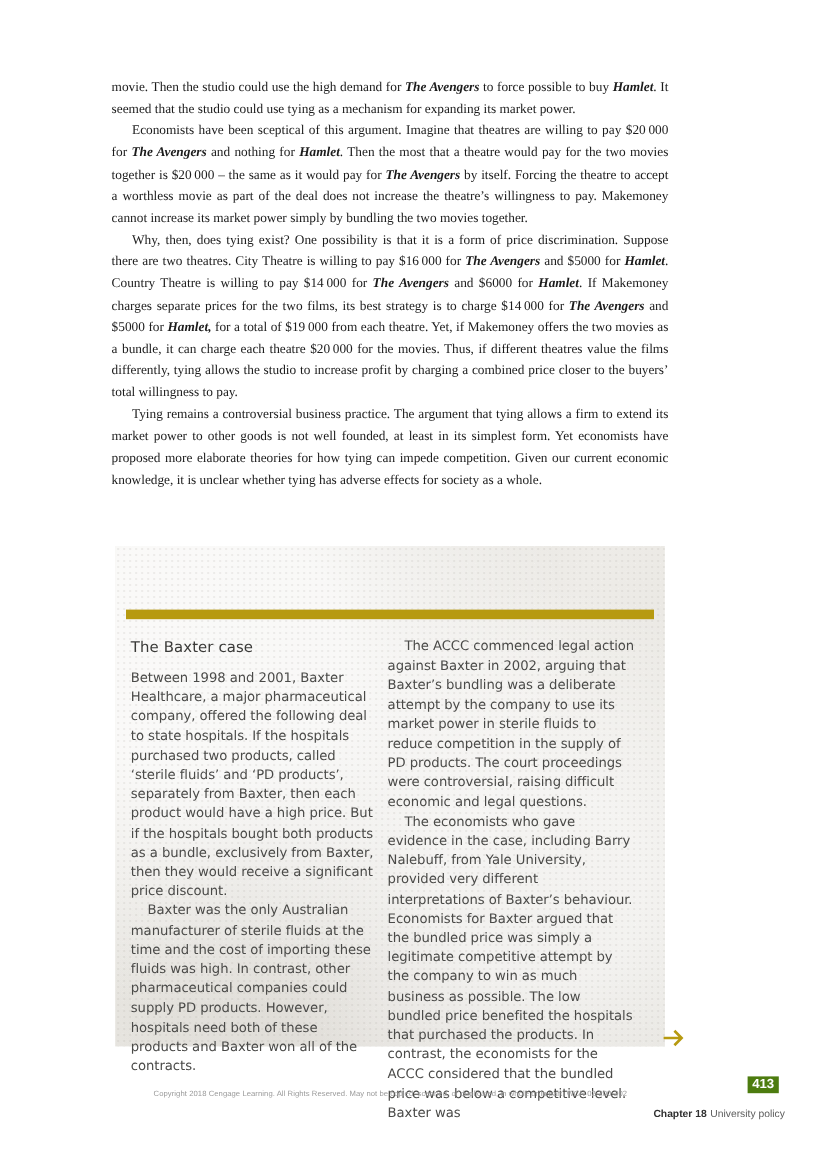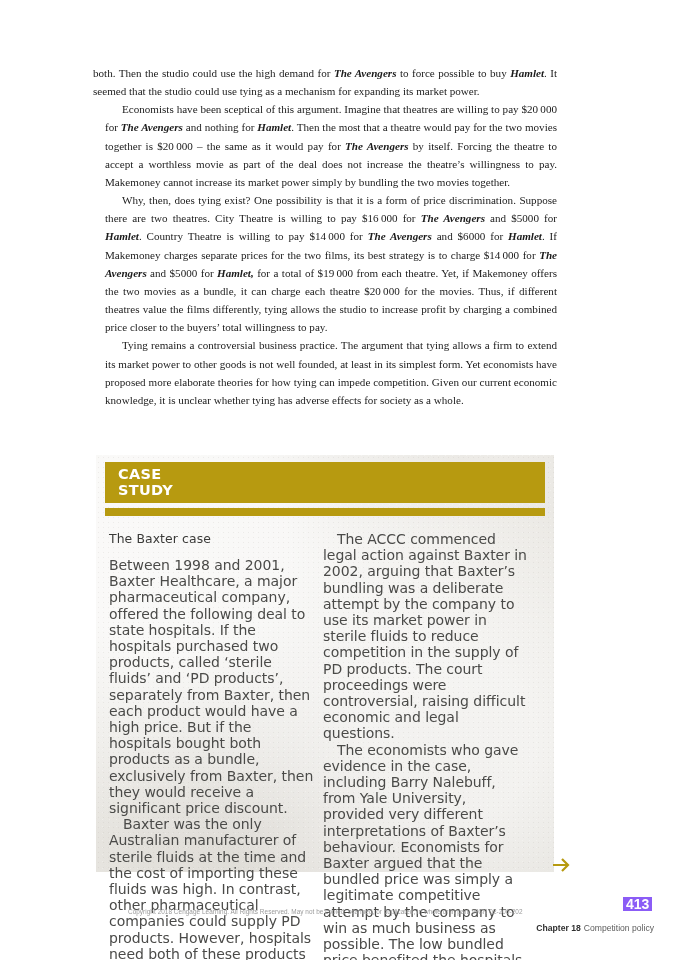--- a/index.html
+++ b/index.html
@@ -33,21 +33,20 @@
     font-family: "Liberation Serif", serif;
     font-size: 11.1px;
     line-height: 18.15px;
     text-align: justify;
     text-justify: inter-word;
     color: #1b1b1b;
     hyphens: none;
   }
   .body-col p.indent {
     text-indent: 17px;
-    margin-left: 12px;
   }
   .body-col p + p {
     margin-top: 0;
   }
   i, em { font-style: italic; font-weight: bold; }
 
   
   .case-study {
     position: absolute;
     left: 96px;
@@ -120,21 +119,21 @@
     font-family: "DejaVu Sans", sans-serif;
     font-size: 12.4px;
     font-weight: normal;
     color: #3a3a38;
     letter-spacing: 0.1px;
   }
 
   .cs-col p {
     margin: 0;
     font-family: "DejaVu Sans", sans-serif;
-    font-size: 14px;
+    font-size: 11px;
     line-height: 16.2px;
     color: #4a4a48;
     text-align: left;
     letter-spacing: -0.05px;
   }
   .cs-col p.indent { text-indent: 14px; }
 
   .cs-arrow {
     position: absolute;
     right: -22px;
@@ -154,24 +153,24 @@
     letter-spacing: 0.05px;
     white-space: nowrap;
   }
 
   .page-badge {
     position: absolute;
     left: 623px;
     top: 897px;
     min-width: 26px;
     height: 14px;
-    background: #8b5cf6;
+    background: #4d7c0f;
     color: #ffffff;
     font-family: "Liberation Sans", sans-serif;
-    font-size: 14px;
+    font-size: 11px;
     font-weight: bold;
     display: flex;
     align-items: center;
     justify-content: center;
     padding: 0 3px;
     box-sizing: border-box;
   }
 
   .chapter-line {
     position: absolute;
@@ -190,34 +189,28 @@
     color: #5c5c5c;
     margin-left: 3px;
   }
 </style>
 </head>
 <body>
 
 <div class="page">
 
   <div class="body-col" id="body-col">
-      <p><span>both. Then the studio could use the high demand for </span><i>The Avengers</i><span> to force possible to buy </span><i>Hamlet</i><span>. It seemed that the studio could use tying as a mechanism for expanding its market power.</span></p>
+      <p><span>movie. Then the studio could use the high demand for </span><i>The Avengers</i><span> to force possible to buy </span><i>Hamlet</i><span>. It seemed that the studio could use tying as a mechanism for expanding its market power.</span></p>
       <p class="indent"><span>Economists have been sceptical of this argument. Imagine that theatres are willing to pay $20 000 for </span><i>The Avengers</i><span> and nothing for </span><i>Hamlet</i><span>. Then the most that a theatre would pay for the two movies together is $20 000 – the same as it would pay for </span><i>The Avengers</i><span> by itself. Forcing the theatre to accept a worthless movie as part of the deal does not increase the theatre’s willingness to pay. Makemoney cannot increase its market power simply by bundling the two movies together.</span></p>
       <p class="indent"><span>Why, then, does tying exist? One possibility is that it is a form of price discrimination. Suppose there are two theatres. City Theatre is willing to pay $16 000 for </span><i>The Avengers</i><span> and $5000 for </span><i>Hamlet</i><span>. Country Theatre is willing to pay $14 000 for </span><i>The Avengers</i><span> and $6000 for </span><i>Hamlet</i><span>. If Makemoney charges separate prices for the two films, its best strategy is to charge $14 000 for </span><i>The Avengers</i><span> and $5000 for </span><i>Hamlet,</i><span> for a total of $19 000 from each theatre. Yet, if Makemoney offers the two movies as a bundle, it can charge each theatre $20 000 for the movies. Thus, if different theatres value the films differently, tying allows the studio to increase profit by charging a combined price closer to the buyers’ total willingness to pay.</span></p>
       <p class="indent"><span>Tying remains a controversial business practice. The argument that tying allows a firm to extend its market power to other goods is not well founded, at least in its simplest form. Yet economists have proposed more elaborate theories for how tying can impede competition. Given our current economic knowledge, it is unclear whether tying has adverse effects for society as a whole.</span></p>
     </div>
 
   <div class="case-study">
 
-    <div class="cs-banner">
-      <div class="cs-banner-title">
-        <span>CASE</span>
-        <span>STUDY</span>
-      </div>
-    </div>
 
     <div class="cs-rule"></div>
 
     <div class="cs-columns">
       <div class="cs-col">
         <h3 class="cs-heading">The Baxter case</h3>
         <div id="cs-left">
             <p>Between 1998 and 2001, Baxter Healthcare, a major pharmaceutical company, offered the following deal to state hospitals. If the hospitals purchased two products, called ‘sterile fluids’ and ‘PD products’, separately from Baxter, then each product would have a high price. But if the hospitals bought both products as a bundle, exclusively from Baxter, then they would receive a significant price discount.</p>
             <p class="indent">Baxter was the only Australian manufacturer of sterile fluids at the time and the cost of importing these fluids was high. In contrast, other pharmaceutical companies could supply PD products. However, hospitals need both of these products and Baxter won all of the contracts.</p>
           </div>
@@ -233,16 +226,16 @@
     <svg class="cs-arrow" viewBox="0 0 30 30">
       <path d="M7 15 H22 M16 9 L22 15 L16 21" fill="none" stroke="#b79a10" stroke-width="2.2" stroke-linecap="butt" stroke-linejoin="miter"></path>
     </svg>
   </div>
 
   <div class="copyright">Copyright 2018 Cengage Learning. All Rights Reserved. May not be copied, scanned, or duplicated, in whole or in part.  WCN 02-200-202</div>
 
   <div class="page-badge">413</div>
 
   <div class="chapter-line">
-    <span class="ch-num">Chapter 18</span><span class="ch-title">Competition policy</span>
+    <span class="ch-num">Chapter 18</span><span class="ch-title">University policy</span>
   </div>
 
 </div>
 
 </body></html>

